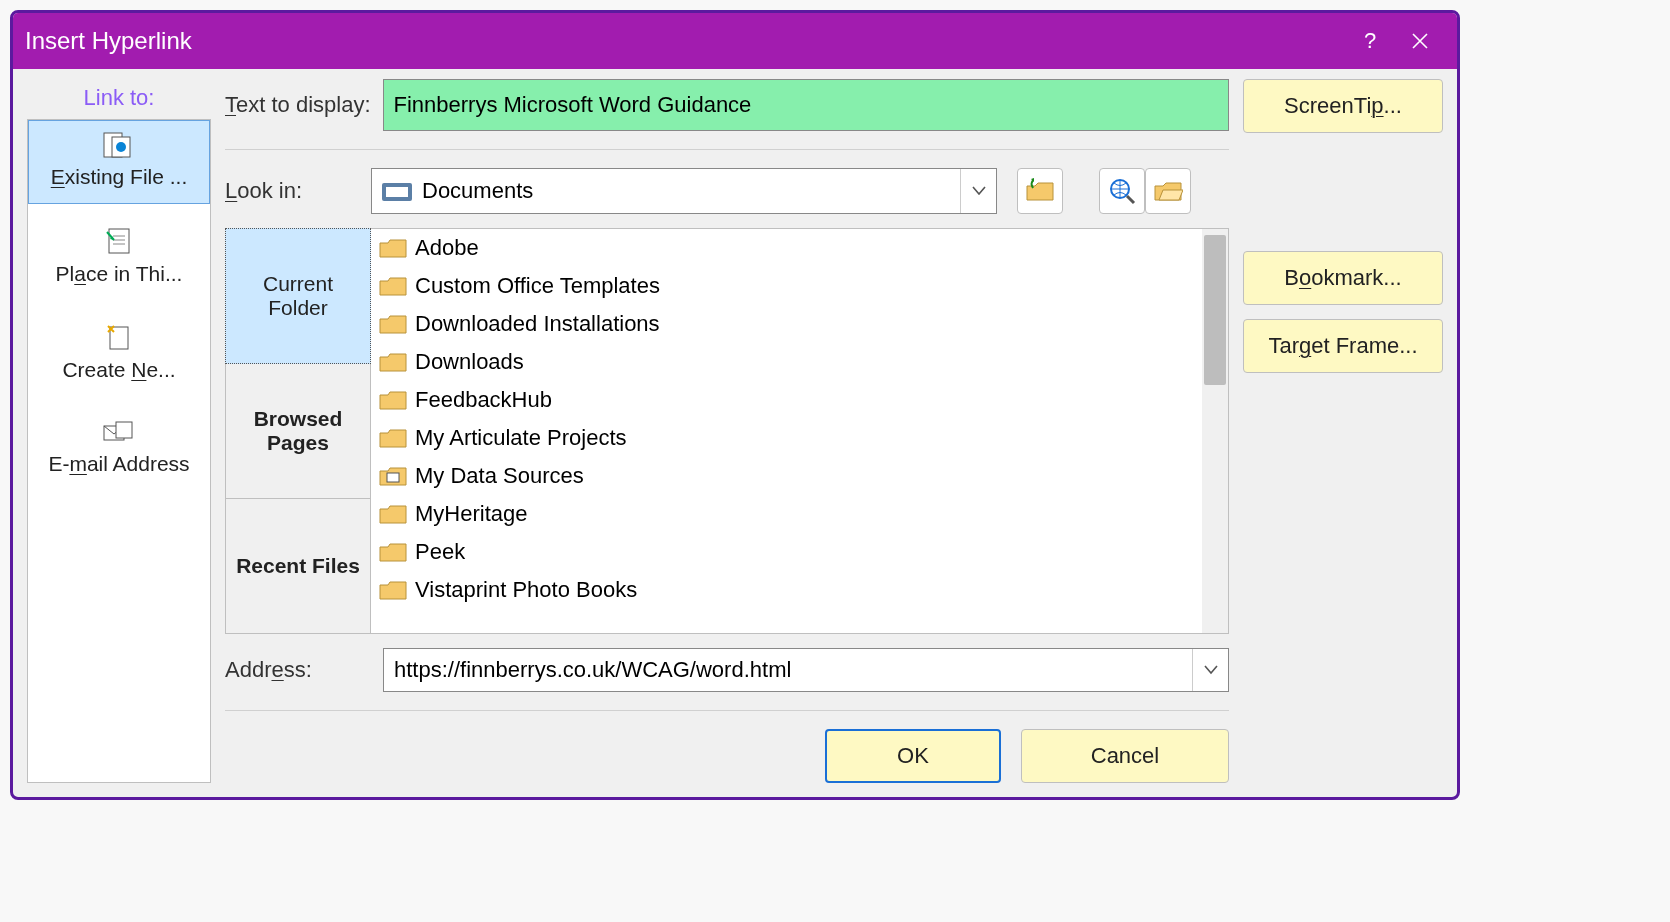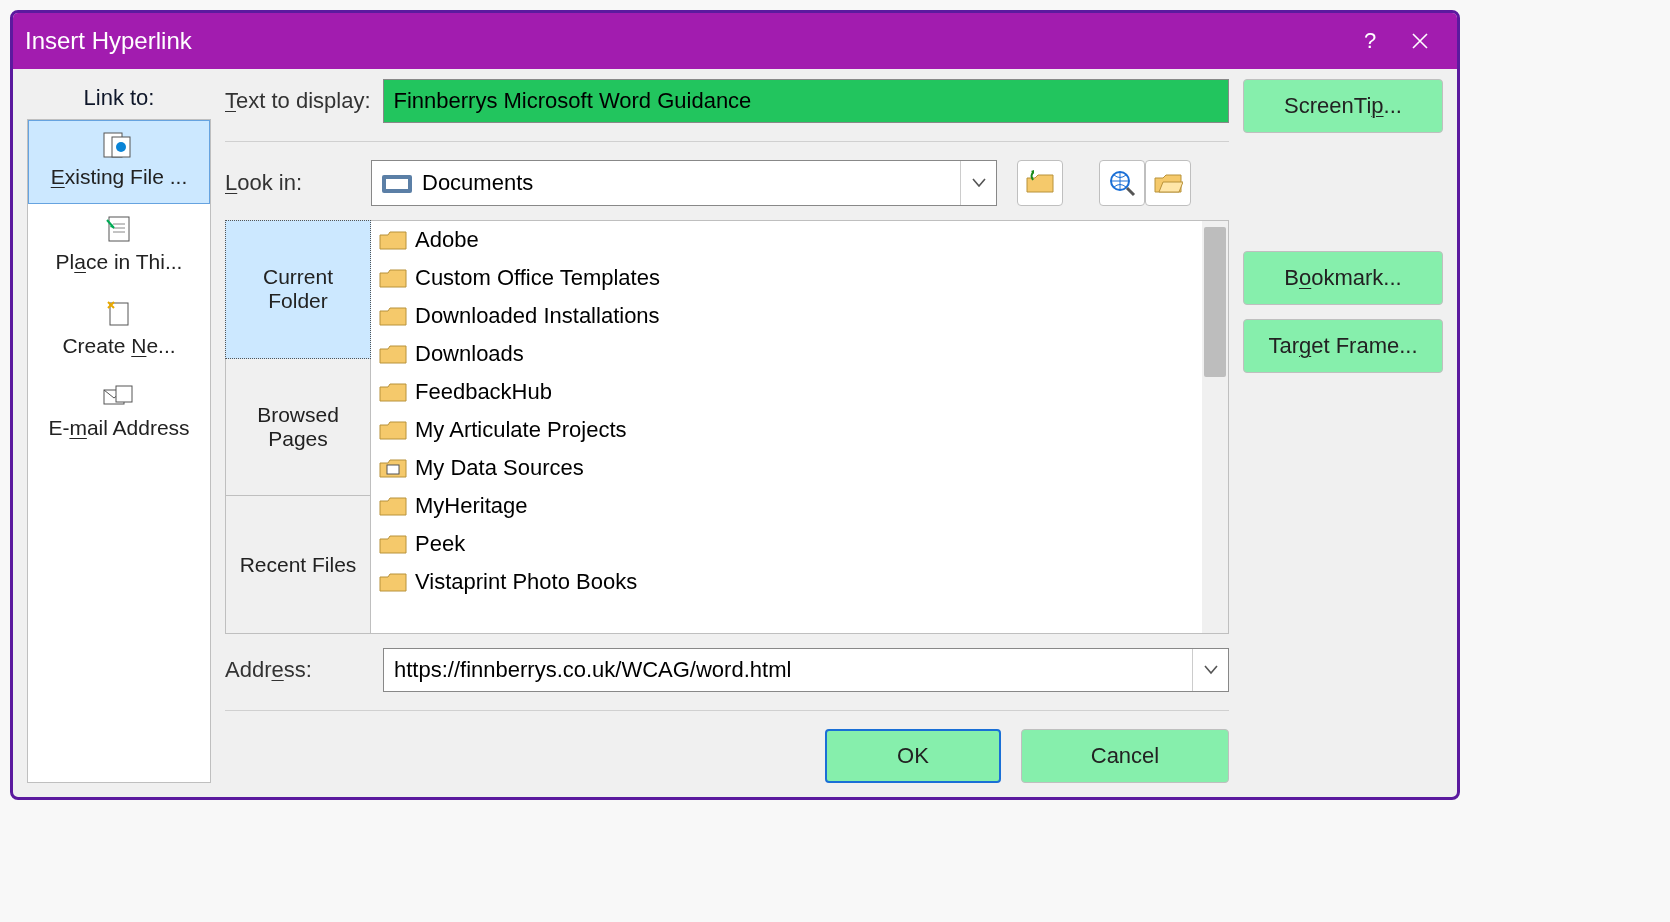--- a/index.html
+++ b/index.html
@@ -34,73 +34,73 @@
   cursor: pointer;
 }
 .content {
   flex: 1;
   display: flex;
   padding: 10px 14px 14px 14px;
   gap: 14px;
 }
 
 .leftcol { width: 184px; display: flex; flex-direction: column; }
-.linkto-label { text-align: center; font-size: 22px; color: #0f172a; padding: 6px 0 8px 0; }
+.linkto-label { text-align: center; font-size: 22px; color: #8b5cf6; padding: 6px 0 8px 0; }
 .linkto-list { border: 1px solid #bfbfbf; background: #fff; flex: 1; text-align: center; }
 .linkto-item {
   display: flex; flex-direction: column; align-items: center; justify-content: center;
   gap: 6px; padding: 10px 4px 14px 4px; cursor: pointer;
-  font-size: 21px; color: #222;
+  font-size: 21px; color: #222; margin-top: 12px;
 }
 .linkto-item.selected { background: #cce8ff; border: 1px solid #66a3e0; margin: 0; }
 .linkto-item .icon { display:flex; align-items:center; justify-content:center; }
 
 .midcol { flex: 1; display: flex; flex-direction: column; gap: 14px; }
 .row { display: flex; align-items: center; gap: 12px; }
 .label { font-size: 22px; color: #333; }
 .text-input {
-  flex: 1; height: 44px; border: 1px solid #888; background: #22c55e; font-size: 22px; padding: 0 10px;
+  flex: 1; height: 52px; border: 1px solid #888; background: #86efac; font-size: 22px; padding: 0 10px;
 }
 .lookin-row { display: flex; align-items: center; gap: 0; }
 .lookin-combo {
   display: flex; align-items: center; border: 1px solid #888; background: #fff; height: 46px;
   width: 626px;
 }
 .lookin-combo .folder-mini { width:34px; height:28px; margin:0 8px; }
 .lookin-combo .txt { font-size: 22px; flex: 1; }
 .lookin-combo .dd { width: 36px; height: 44px; border-left: 1px solid #ccc; display:flex; align-items:center; justify-content:center; color:#555; font-size:16px; }
 .iconbtn {
   width: 46px; height: 46px; border: 1px solid #bfbfbf; background: #fff; display:flex; align-items:center; justify-content:center; cursor:pointer; border-radius: 4px;
 }
 .browser-area { display: flex; gap: 0; flex: 1; }
 .tabs { width: 146px; display: flex; flex-direction: column; }
 .tab {
   flex: 1; display:flex; align-items:center; justify-content:center; text-align:center;
   border: 1px solid #bfbfbf; background: #f0f0f0; font-size: 21px; color:#222; cursor:pointer;
   padding: 4px 6px;
 }
-.tab + .tab { border-top: none; }
+.tab + .tab { border-top: none; font-weight: bold; }
 .tab.selected { background: #cce8ff; border: 1px dotted #555; }
 .file-list { flex: 1; border: 1px solid #bfbfbf; border-left: none; background:#fff; position:relative; overflow:hidden; }
 .file-list-inner { position:absolute; top:0; left:0; right:26px; bottom:0; overflow:hidden; }
 .file-row { display:flex; align-items:center; gap:8px; height:38px; padding-left:8px; font-size:22px; }
 .folder-icon { width:28px; height:22px; }
 .scrollbar { position:absolute; top:0; right:0; bottom:0; width:26px; background:#f0f0f0; }
 .thumb { position:absolute; top:6px; right:2px; width:22px; height:150px; background:#bdbdbd; border-radius:2px; }
 .address-row { display:flex; align-items:center; gap:12px; }
 .address-combo {
   flex:1; display:flex; align-items:center; border:1px solid #888; background:#fff; height:44px;
 }
 .address-combo .txt { flex:1; font-size:22px; padding:0 10px; }
 .address-combo .dd { width:36px; height:42px; border-left:1px solid #ccc; display:flex; align-items:center; justify-content:center; color:#555; font-size:16px; }
 hr.sep { border:none; border-top:1px solid #d0d0d0; margin:4px 0; }
 
 .rightcol { width: 200px; display:flex; flex-direction:column; gap: 14px; }
 .btn {
-  height: 54px; border:1px solid #bfbfbf; background:#86efac; border-radius:4px;
+  height: 54px; border:1px solid #bfbfbf; background:#fef9c3; border-radius:4px;
   font-size:22px; color:#222; display:flex; align-items:center; justify-content:center; cursor:pointer;
 }
 .btn.primary { border:2px solid #1a6fd6; }
 .bottom-buttons { margin-top:auto; display:flex; gap:20px; }
 .bottom-buttons .btn { flex:1; }
 .u { text-decoration: underline; text-decoration-thickness:1px; text-underline-offset:3px; }
 </style>
 </head>
 <body>
 

